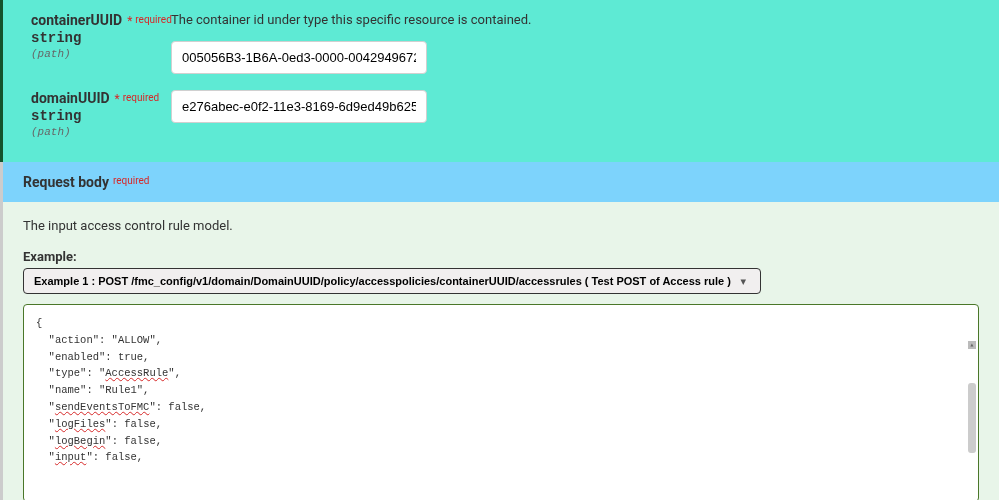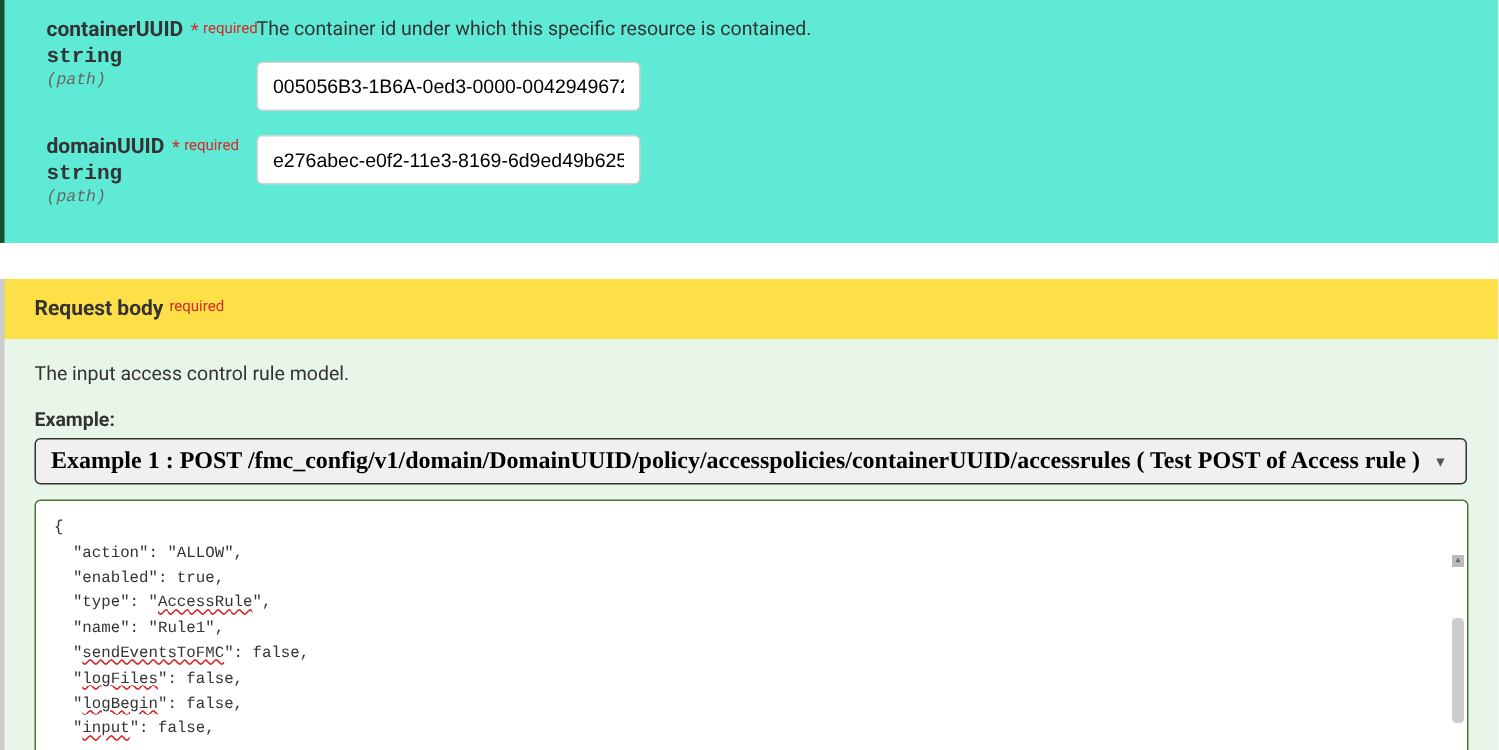--- a/index.html
+++ b/index.html
@@ -8,52 +8,52 @@
 .param-row { display: flex; align-items: flex-start; padding: 8px 0; }
 .param-left { width: 140px; flex-shrink: 0; }
 .param-name { font-weight: 700; font-size: 14px; color: #333; display: inline; }
 .required-star { color: #d62828; font-size: 12px; margin-left: 2px; }
 .required-text { color: #d62828; font-size: 10px; margin-left: 3px; position: relative; top: -2px; }
 .param-type { font-family: "Courier New", monospace; font-size: 14px; font-weight: 700; color: #333; margin-top: 2px; }
 .param-in { font-family: "Courier New", monospace; font-size: 11px; font-style: italic; color: #666; margin-top: 2px; }
 .param-right { flex: 1; }
 .param-desc { font-size: 13px; color: #333; margin-bottom: 14px; }
 .param-input { width: 256px; padding: 8px 10px; border: 1px solid #d0d0d0; border-radius: 4px; font-size: 13px; background: #fff; }
-.body-section { background: #fde047; border-left: 3px solid #ccc; margin-top: 24px; }
+.body-section { background: #7dd3fc; border-left: 3px solid #ccc; }
 .body-header { display: flex; justify-content: space-between; align-items: center; padding: 12px 10px 12px 20px; }
 .body-title { font-size: 14px; font-weight: 700; color: #333; }
 .body-required { color: #d62828; font-size: 10px; margin-left: 4px; position: relative; top: -3px; font-weight: normal; }
 .content-type-wrap { border: 1px solid #4a7729; border-radius: 4px; padding: 2px; }
 .content-type-select { border: none; background: #fff; padding: 6px 28px 6px 8px; font-size: 13px; width: 170px; appearance: none; outline: none; }
 .select-wrap { position: relative; display: inline-block; }
 .select-wrap::after { content: "▾"; position: absolute; right: 10px; top: 50%; transform: translateY(-50%); pointer-events: none; font-size: 11px; color: #555; }
 .body-content { background: #e8f5e9; padding: 16px 20px 0 20px; border-left: 3px solid #ccc; }
 .body-desc { font-size: 13px; color: #333; margin-bottom: 16px; }
 .examples-label { font-size: 13px; font-weight: 700; color: #333; margin-bottom: 4px; }
 .example-select-wrap { border: 1px solid #333; border-radius: 4px; background: #f1efef; margin-bottom: 10px; }
-.example-select { width: 100%; border: none; background: transparent; padding: 6px 28px 6px 10px; font-size: 16px; font-weight: 700; appearance: none; outline: none; font-family: Liberation Serif, serif; }
+.example-select { width: 100%; border: none; background: transparent; padding: 6px 28px 6px 10px; font-size: 11px; font-weight: 700; appearance: none; outline: none; }
 .example-select-wrap.select-wrap::after { right: 14px; }
 .code-box { border: 1px solid #4a7729; border-radius: 4px; background: #fff; padding: 10px 12px; font-family: "Courier New", monospace; font-size: 10.5px; line-height: 1.6; white-space: pre; overflow: hidden; height: 198px; position: relative; }
 .code-box .underline { text-decoration: underline; text-decoration-color: #d62828; text-decoration-style: wavy; text-decoration-thickness: 1px; }
 .scrollbar { position: absolute; right: 2px; top: 2px; width: 8px; }
 .scroll-arrow { width: 8px; height: 8px; background: #bbb; font-size: 8px; text-align: center; line-height: 8px; color: #666; user-select: none; }
 .scroll-thumb { width: 8px; height: 70px; background: #ccc; border-radius: 3px; margin-top: 1px; }
 </style>
 </head>
 <body>
 
 <div class="params-section">
   <div class="param-row">
     <div class="param-left">
       <span class="param-name">containerUUID</span><span class="required-star">&nbsp;*</span><span class="required-text">required</span>
       <div class="param-type">string</div>
       <div class="param-in">(path)</div>
     </div>
     <div class="param-right">
-      <div class="param-desc">The container id under which this specific resource is contained.</div>
+      <div class="param-desc">The container id under type this specific resource is contained.</div>
       <input class="param-input" type="text" value="005056B3-1B6A-0ed3-0000-004294967299" style="">
     </div>
   </div>
 
   <div class="param-row">
     <div class="param-left">
       <span class="param-name">domainUUID</span><span class="required-star">&nbsp;*</span><span class="required-text">required</span>
       <div class="param-type">string</div>
       <div class="param-in">(path)</div>
     </div>

